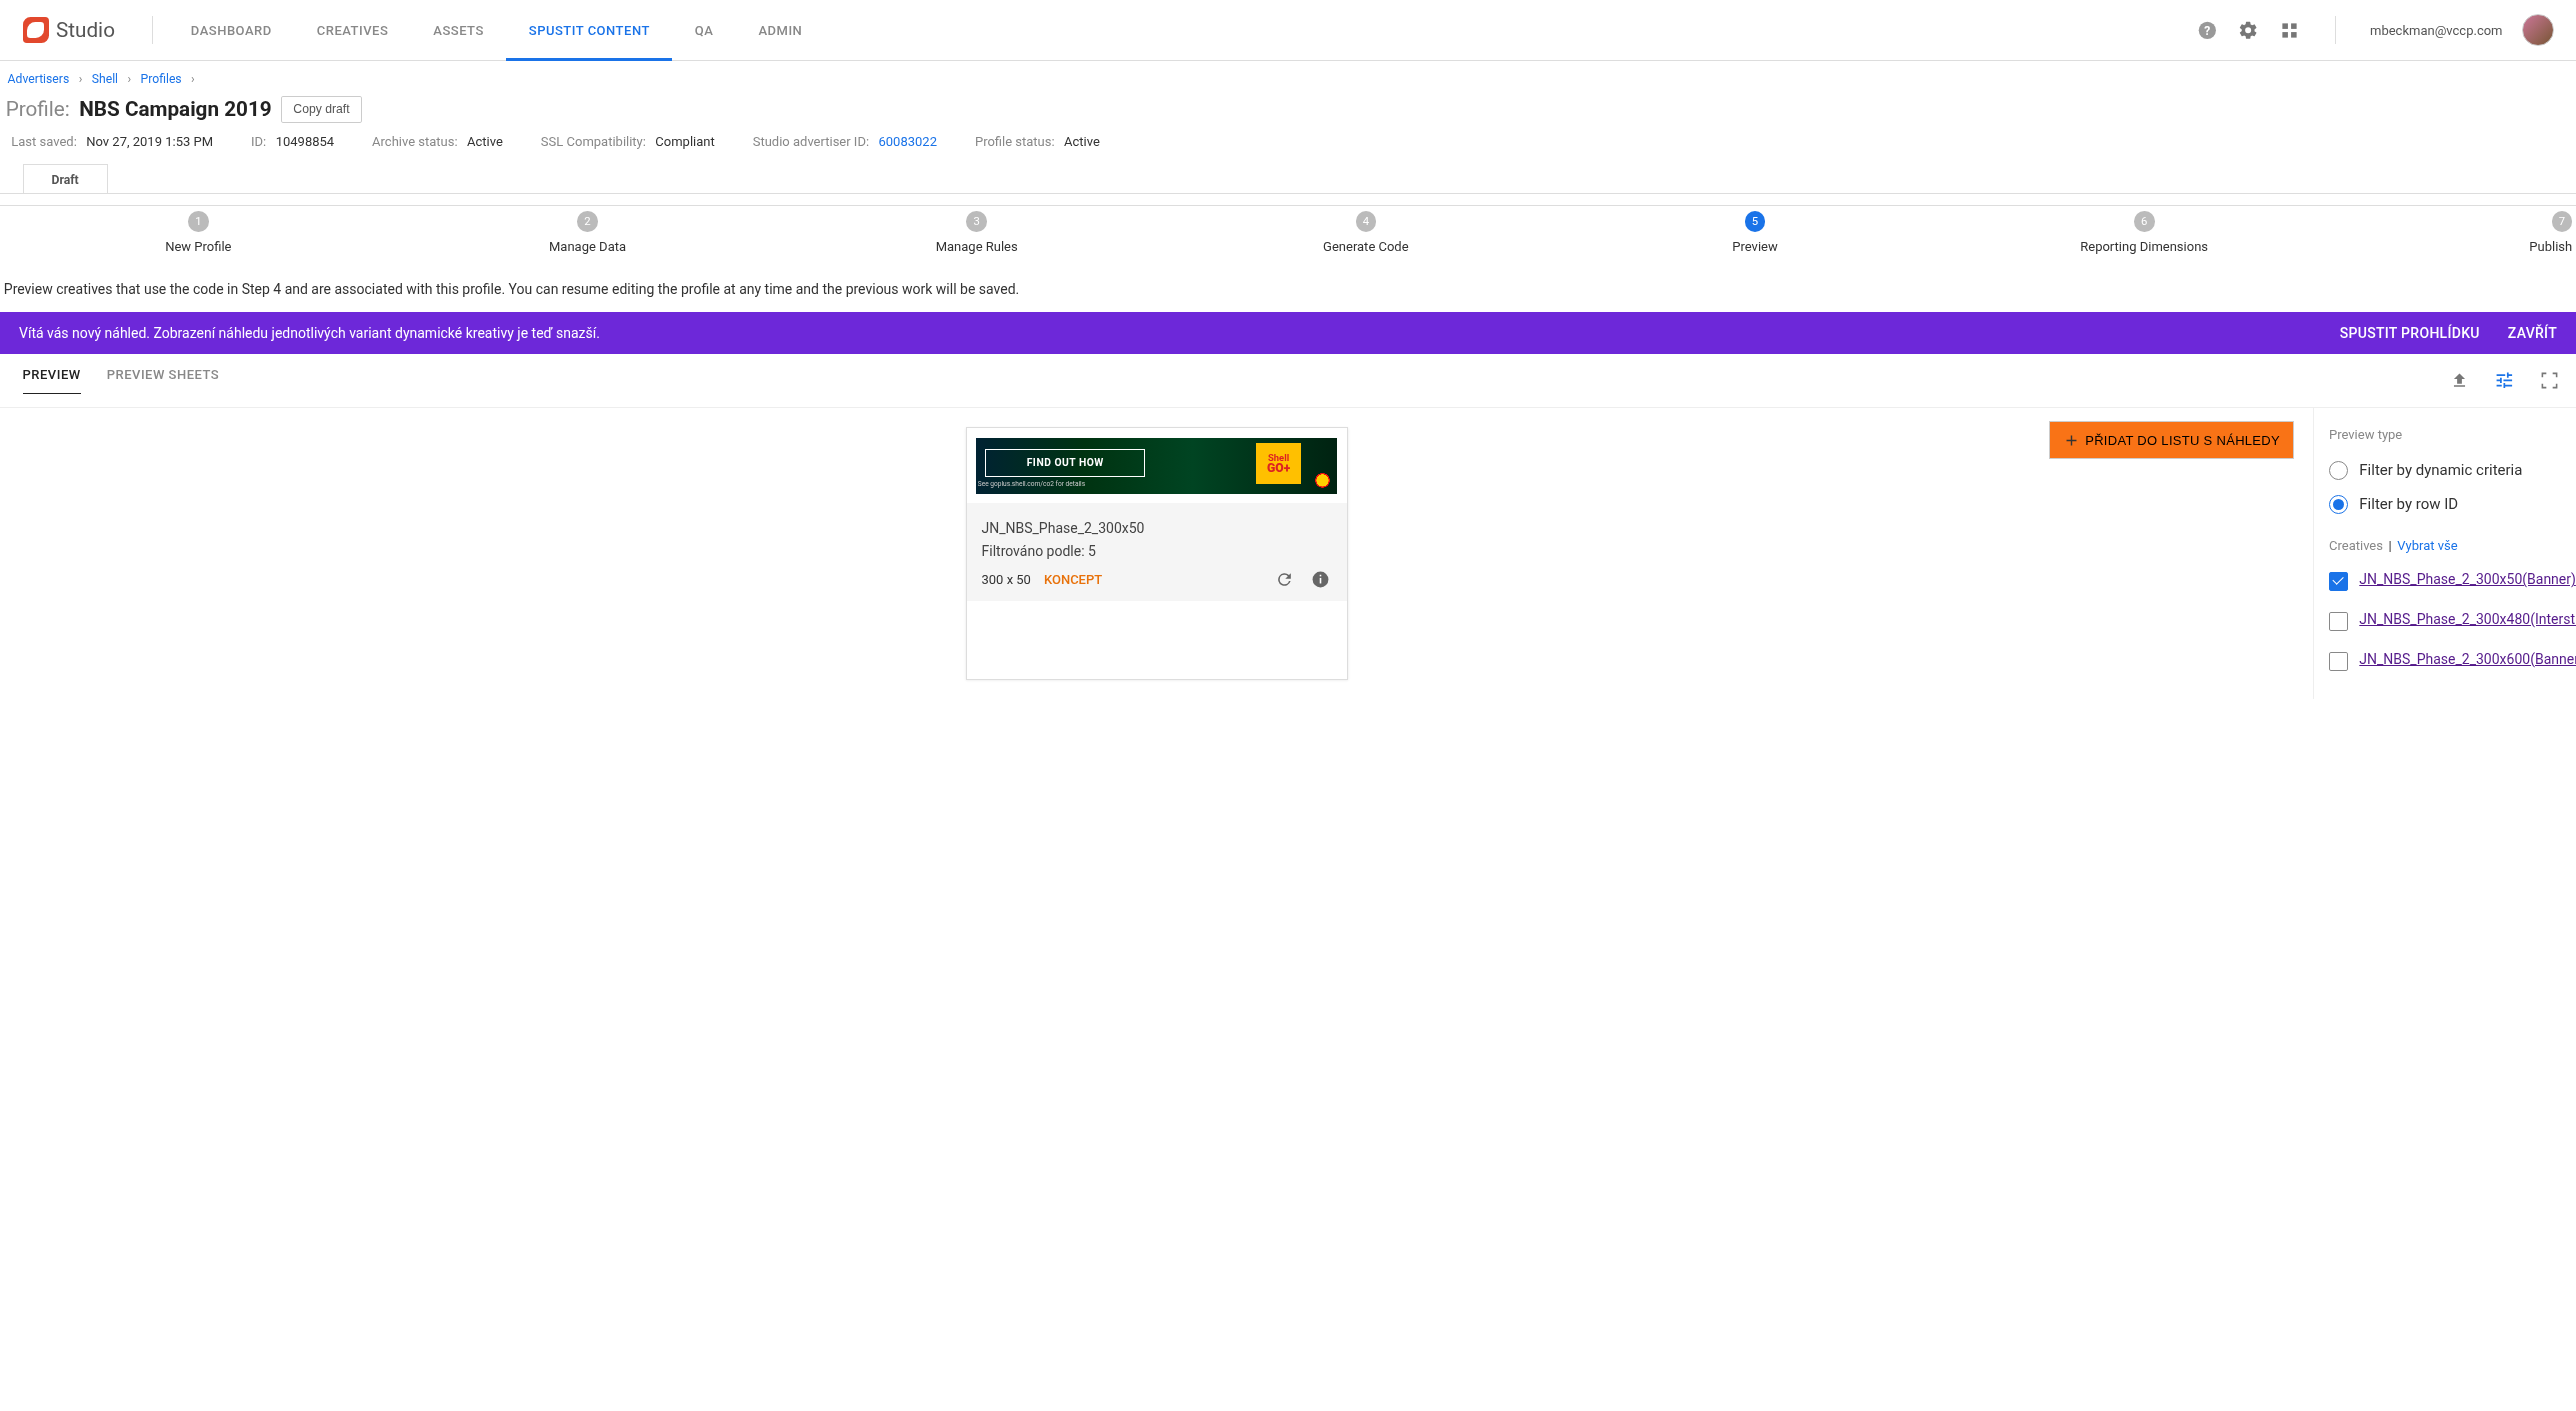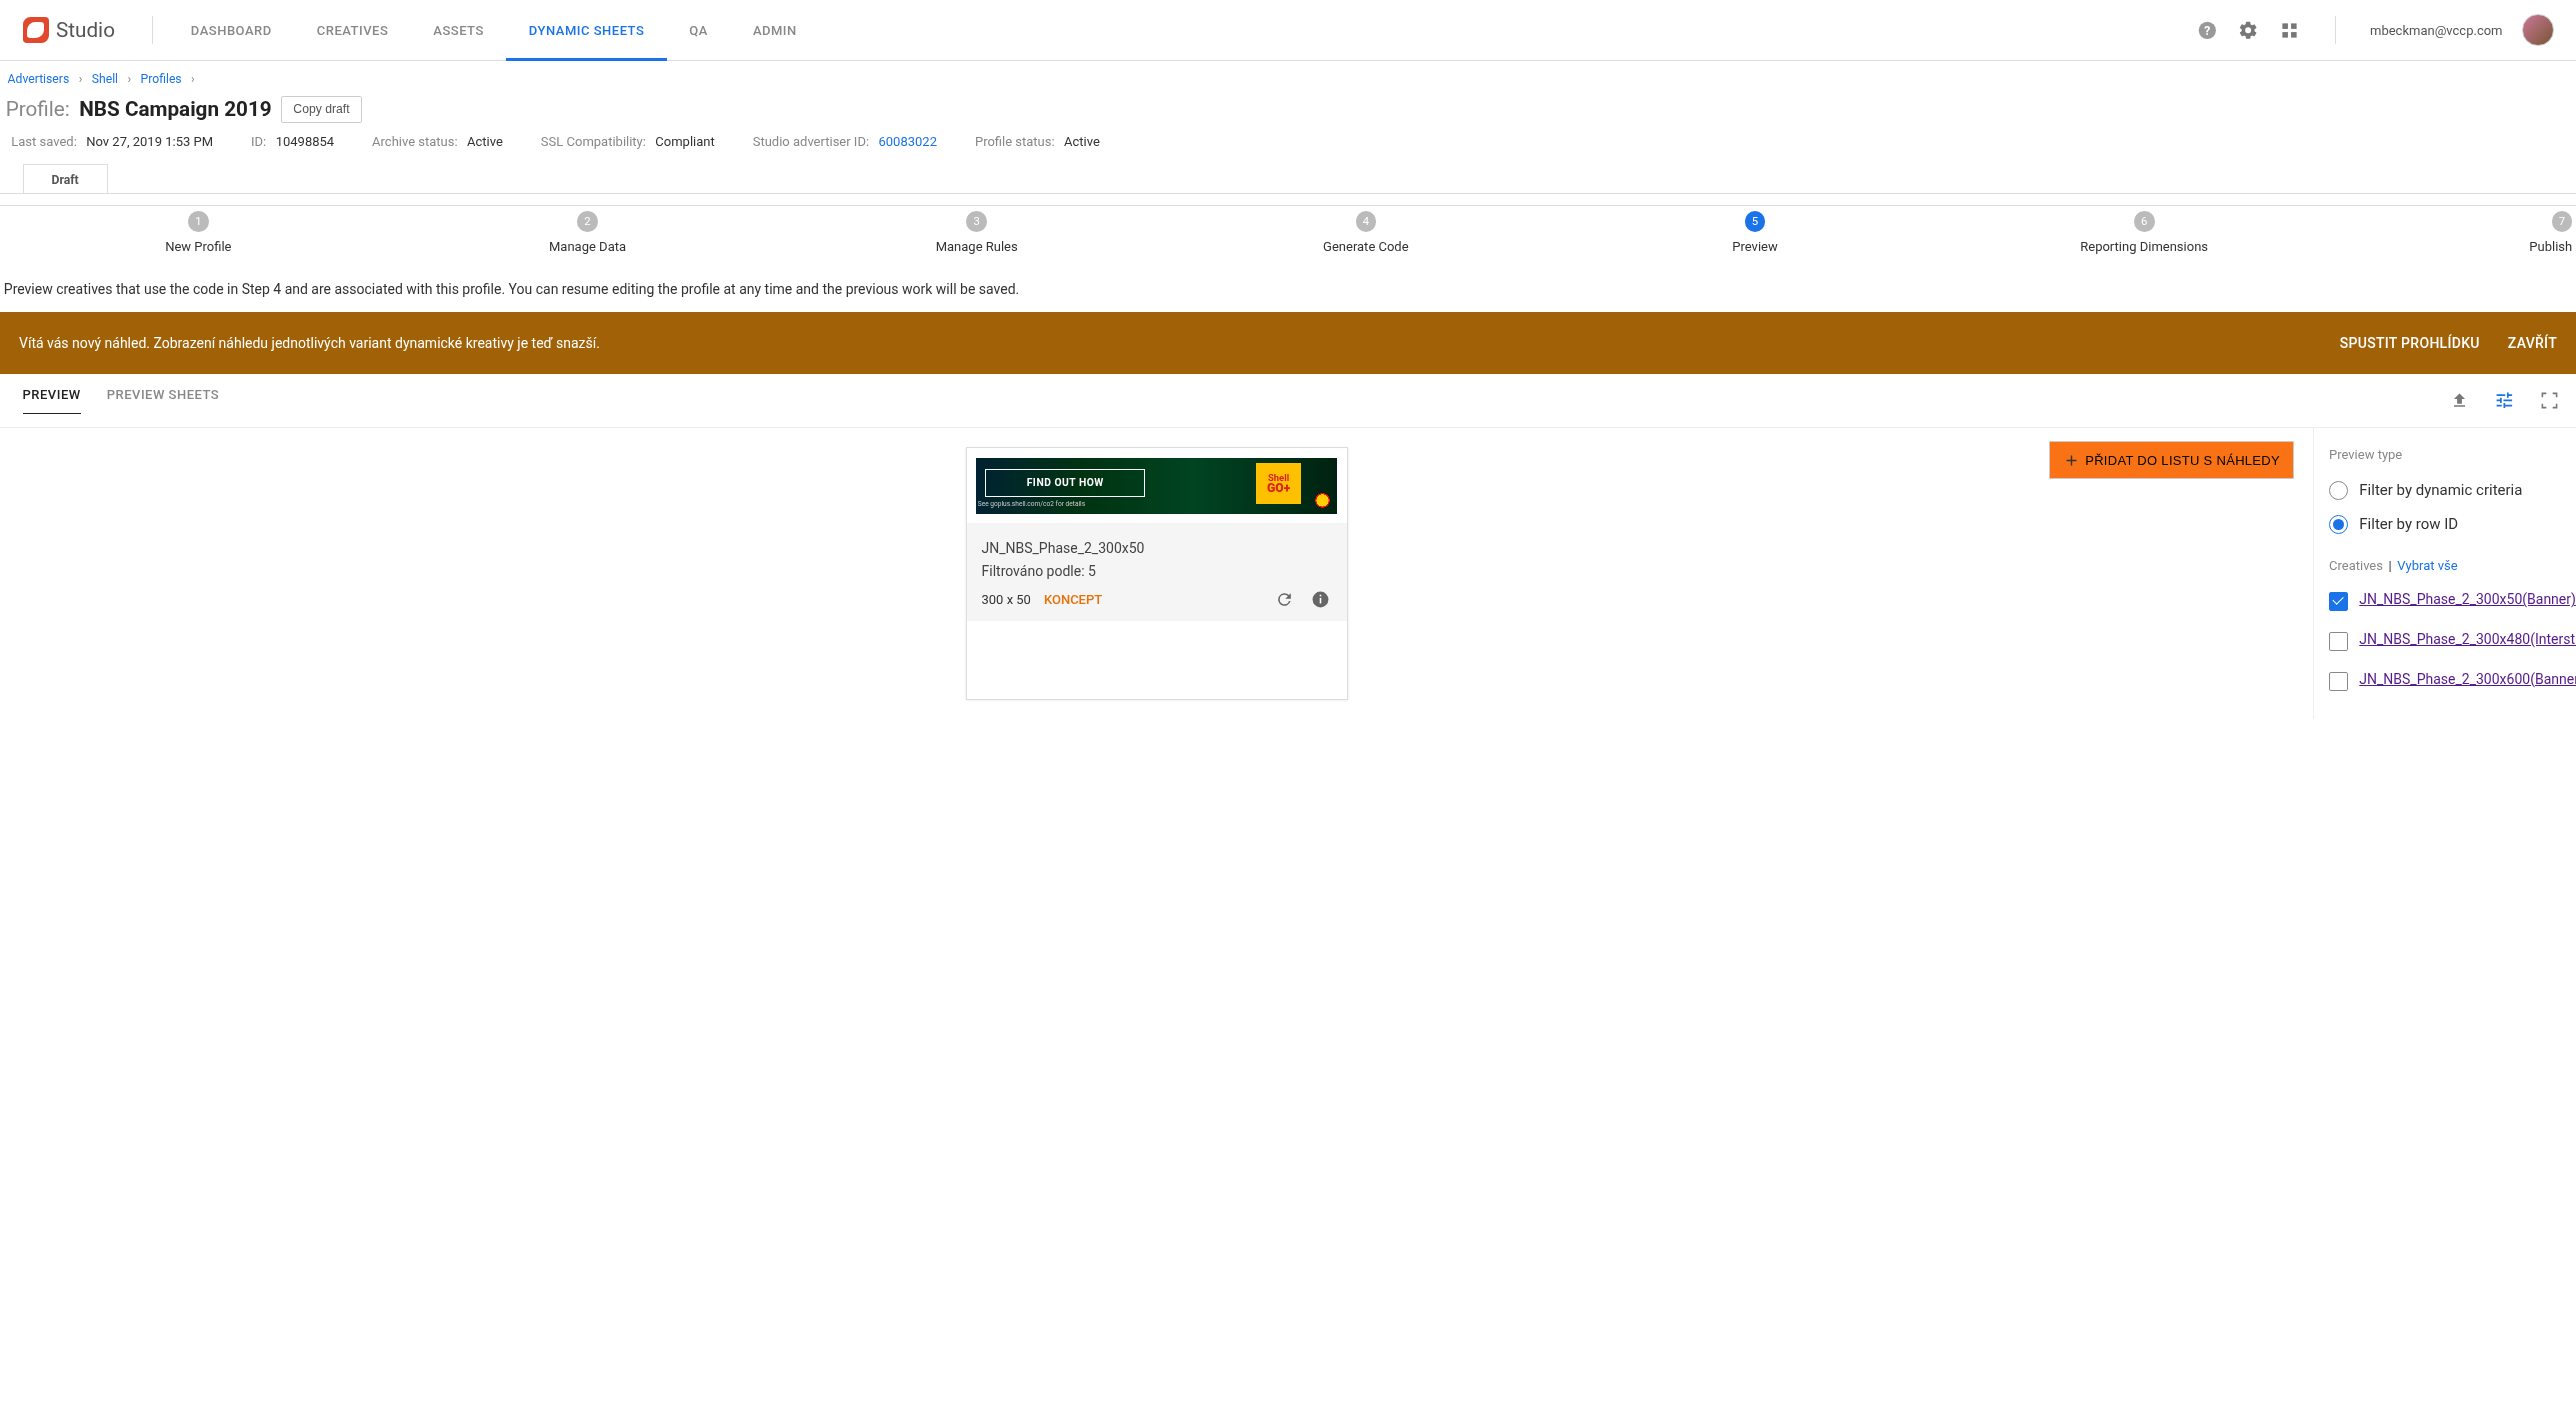--- a/index.html
+++ b/index.html
@@ -48,21 +48,21 @@
 .step:last-child { text-align:right; flex:0.6; }
 .step-circle { width:20.7px; height:20.7px; border-radius:50%; background:#bbb; color:#fff; font-size:11.3px; display:inline-flex; align-items:center; justify-content:center; position:relative; z-index:2; }
 .step.active .step-circle { background:#1a73e8; }
 .step-label { display:block; margin-top:7.5px; font-size:13px; color:#333; }
 .step-line { position:absolute; top:10.3px; height:0.9px; background:#ddd; left:0; right:0; z-index:1; }
 .step:first-child .step-circle { margin-left:0; }
 
 .intro { padding: 17px 3.8px 15px 3.8px; color:#333; font-size:14px; }
 
 
-.banner { background:#a16207; color:#fff; display:flex; align-items:center; padding: 23px 19px; font-size:14px; }
+.banner { background:#6d28d9; color:#fff; display:flex; align-items:center; padding: 13px 19px; font-size:14px; }
 .banner-msg { flex:1; }
 .banner-actions { display:flex; gap: 28px; font-weight:500; letter-spacing:0.3px; }
 .banner-actions span { cursor:pointer; }
 
 
 .subtabs-row { display:flex; align-items:center; padding: 0 7.5px; border-bottom: 0.9px solid #eee; }
 .subtabs { display:flex; gap: 26px; padding: 13px 15px; }
 .subtab { color:#888; font-weight:500; letter-spacing:0.5px; cursor:pointer; padding-bottom:11.3px; }
 .subtab.active { color:#222; border-bottom: 1.9px solid #222; }
 .subtabs-right { margin-left:auto; display:flex; gap: 22.5px; padding-right: 7.5px; align-items:center; }
@@ -114,21 +114,21 @@
 <div class="topnav">
   <div class="logo-wrap">
     <div class="logo-mark"></div>
     <div class="logo-text">Studio</div>
   </div>
   <div class="nav-sep"></div>
   <div class="nav-tabs">
     <div class="nav-tab">DASHBOARD</div>
     <div class="nav-tab">CREATIVES</div>
     <div class="nav-tab">ASSETS</div>
-    <div class="nav-tab active">DYNAMIC SHEETS</div>
+    <div class="nav-tab active">SPUSTIT CONTENT</div>
     <div class="nav-tab">QA</div>
     <div class="nav-tab">ADMIN</div>
   </div>
   <div class="nav-right">
     <div class="icon-btn">
       <svg width="20.7" height="20.7" viewBox="0 0 24 24" fill="#999" style="font-size:14px">
           <circle cx="12" cy="12" r="10"></circle>
           <text x="12" y="17" text-anchor="middle" fill="#fff" font-size="14" font-weight="700">?</text>
         </svg>
     </div>

